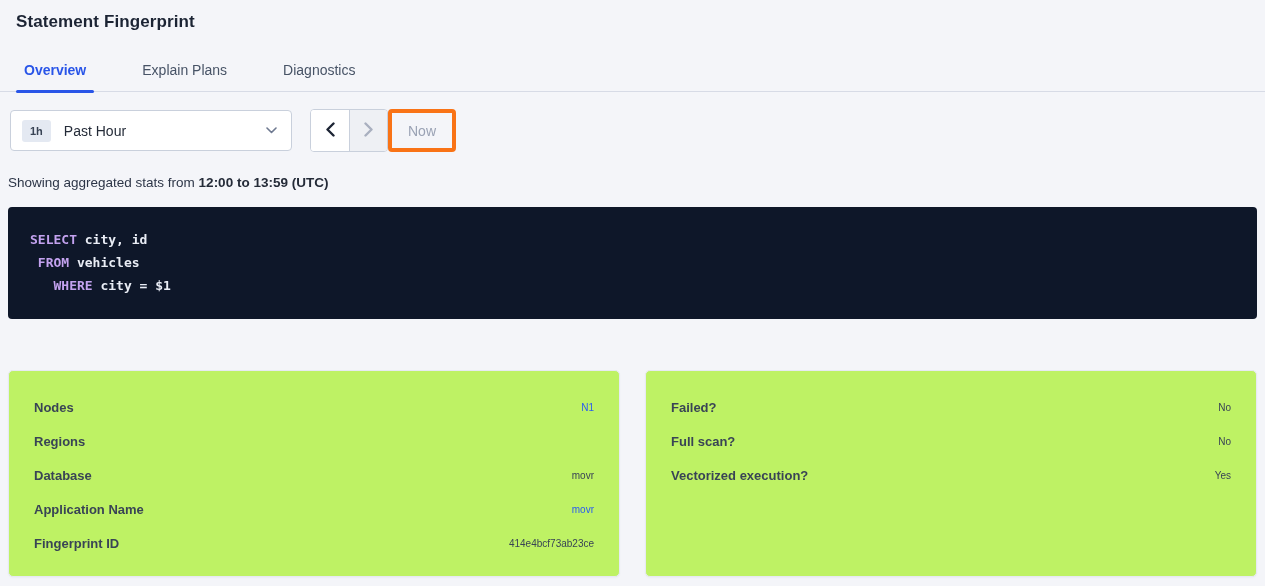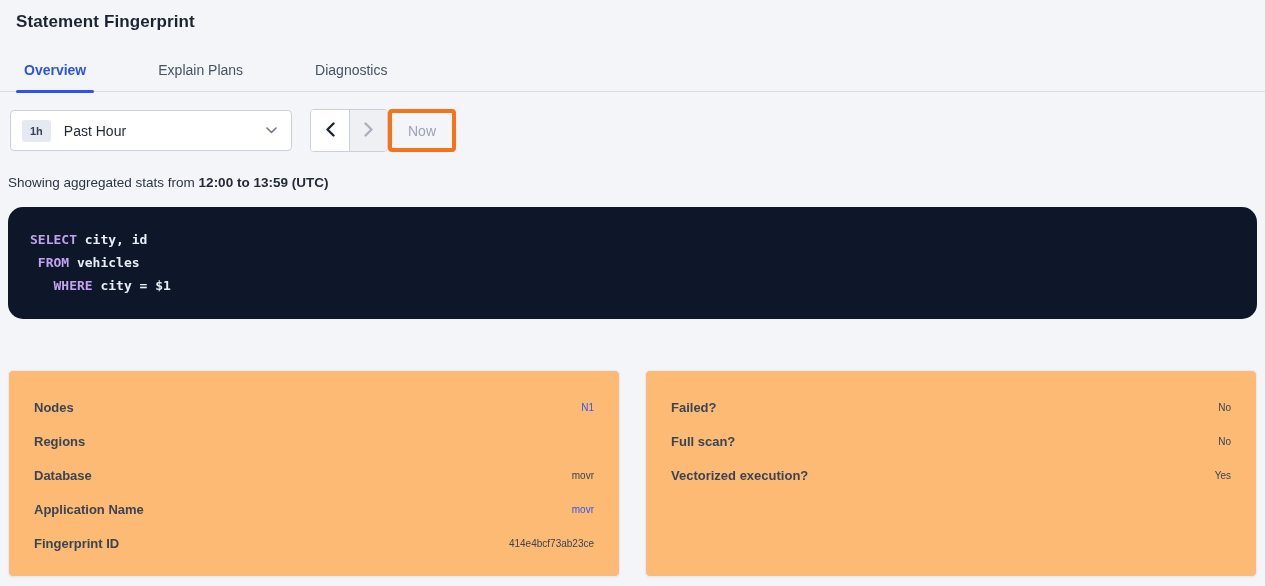--- a/index.html
+++ b/index.html
@@ -13,21 +13,20 @@
   
   .page-header { padding:12px 16px 0 16px; }
   .page-title {
     font-size:17px; font-weight:700; color:#1c2434; letter-spacing:.1px;
   }
   
   .tab-strip {
     display:flex; align-items:flex-end;
     margin-top:26px; padding:0 16px;
     border-bottom:1px solid #d7dbe6;
-    gap:16px;
   }
   .tab {
     position:relative;
     padding:4px 8px 13px 8px;
     margin-right:40px;
     font-size:14px; color:#475366;
     cursor:pointer; white-space:nowrap;
   }
   .tab.active { color:#2955e8; font-weight:700; }
   .tab.active::after {
@@ -66,31 +65,31 @@
     background:transparent; border:4px solid #f97316; border-radius:4px;
     font-family:"Liberation Sans", sans-serif;
     font-size:14px; color:#9aa2b4; cursor:default;
   }
   
   .stats-line { margin:23px 8px 0 8px; font-size:13.5px; color:#2c3547; }
   .stats-line b { font-weight:700; color:#242b38; }
   
   .sql-box {
     margin:17px 8px 0 8px; height:112px;
-    background:#0e1729; border-radius:15px;
+    background:#0e1729; border-radius:4px;
     padding:21px 22px;
     font-family:"DejaVu Sans Mono", monospace;
     font-size:13px; font-weight:700; line-height:23px;
     color:#e9edf5; white-space:pre; overflow:hidden;
   }
   .sql-keyword { color:#c3a2ef; }
   
   .cards-row { display:flex; gap:25px; margin:51px 8px 0 8px; }
   .card {
-    flex:1; background:#fdba74; border:1px solid #e7eaf2; border-radius:5px;
+    flex:1; background:#bef264; border:1px solid #e7eaf2; border-radius:5px;
     padding:19px 25px; height:207px;
     box-shadow:0 1px 2px rgba(50,60,90,.04);
     text-align:right;
   }
   .kv-row {
     height:34px; display:flex; align-items:center;
     justify-content:space-between;
   }
   .kv-label { font-size:13px; font-weight:700; color:#394455; }
   .kv-value { font-size:10px; color:#394455; }

